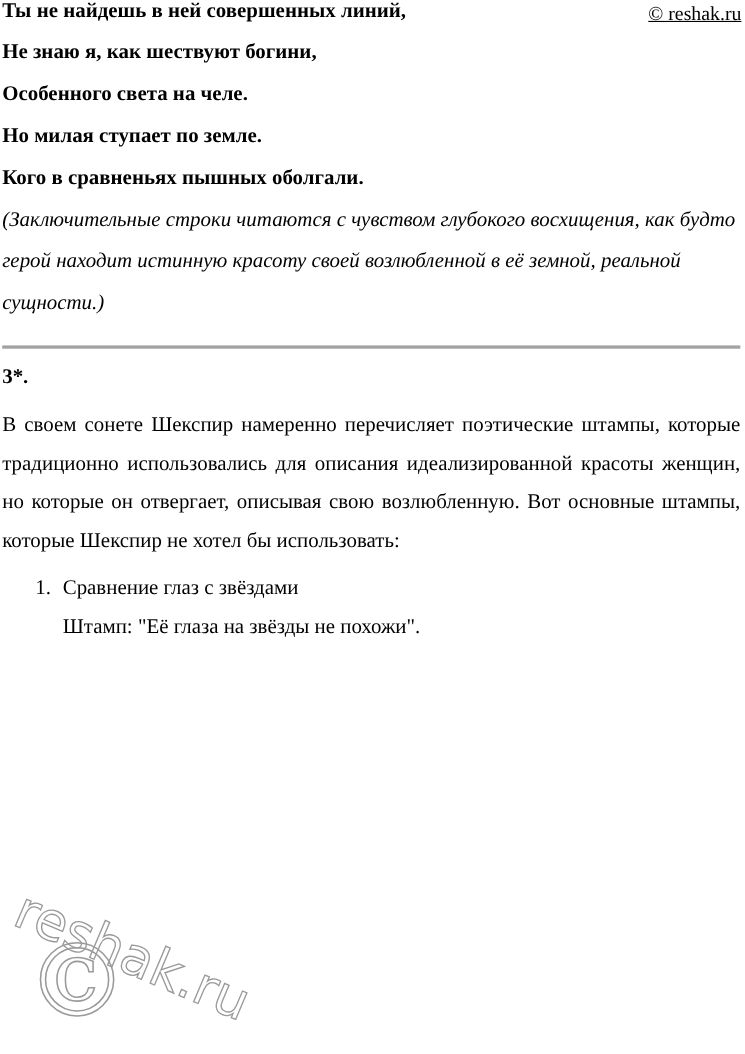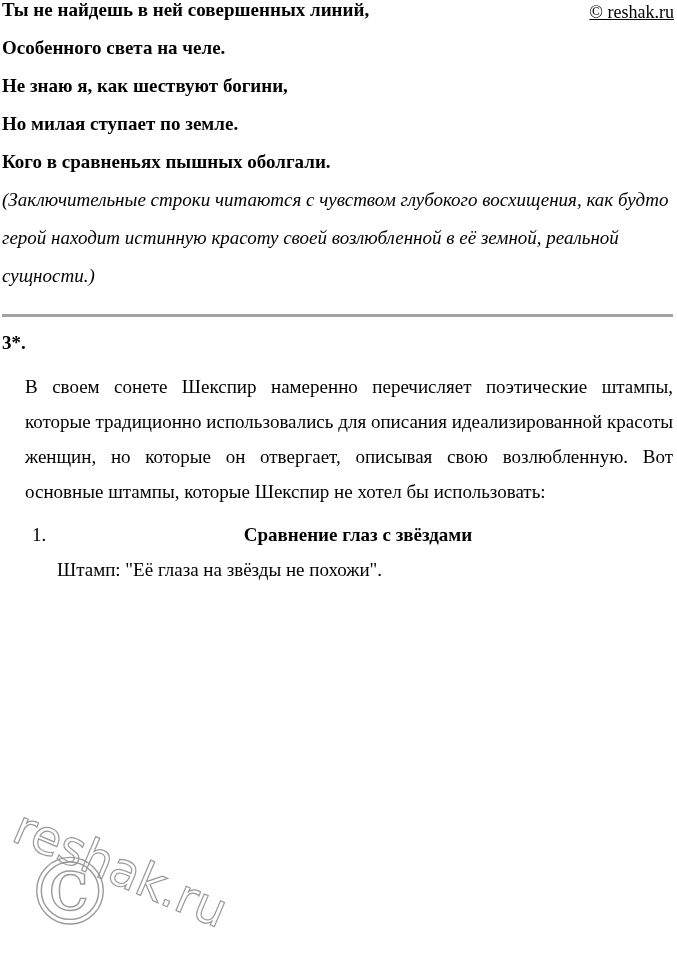--- a/index.html
+++ b/index.html
@@ -53,38 +53,37 @@
   .para {
     margin: 21px 0 0 0;
     line-height: 35px;
     text-align: justify;
   }
   .task-number {
     margin: 8px 0 0 0;
     font-weight: bold;
     line-height: 35px;
   }
-  .para.intro { margin-top: 9px; margin-left: 23px; }
+  .para.intro { margin-top: 9px; }
   .cliche-list { margin-top: 8px; }
   .list-item {
     position: relative;
     padding-left: 55px;
     padding-right: 14px;
   }
   .list-number {
     position: absolute;
     left: 30px;
     top: 0;
     line-height: 35px;
   }
   .list-title {
     margin: 0;
-    font-weight: bold;
+    font-weight: normal;
     line-height: 35px;
-    text-align: center;
   }
   .list-text {
     margin: 0;
     line-height: 35px;
     text-align: left;
   }
 </style>
 </head>
 <body>
 
@@ -96,22 +95,22 @@
     <g fill="none" stroke="#9a9a9a">
       <text x="10" y="62" font-size="48" font-family="DejaVu Sans, sans-serif" stroke-width="1.2" transform="rotate(23 10 62)">reshak.ru</text>
       <text x="24" y="146" font-size="92" font-family="DejaVu Serif, serif" stroke-width="1.4">©</text>
     </g>
   </svg>
 
   <div class="doc">
 
     <div>
       <p class="verse">Ты не найдешь в ней совершенных линий,</p>
+      <p class="verse">Не знаю я, как шествуют богини,</p>
       <p class="verse">Особенного света на челе.</p>
-      <p class="verse">Не знаю я, как шествуют богини,</p>
       <p class="verse">Но милая ступает по земле.</p>
     </div>
 
 
     <div>
       <p class="verse">Кого в сравненьях пышных оболгали.</p>
     </div>
 
     <p class="note">(Заключительные строки читаются с чувством глубокого восхищения, как будто герой находит истинную красоту своей возлюбленной в её земной, реальной сущности.)</p>
 

